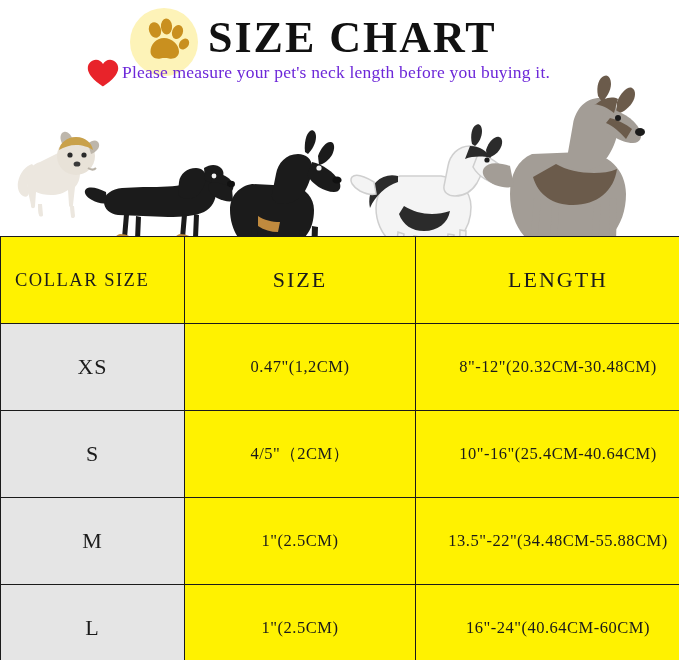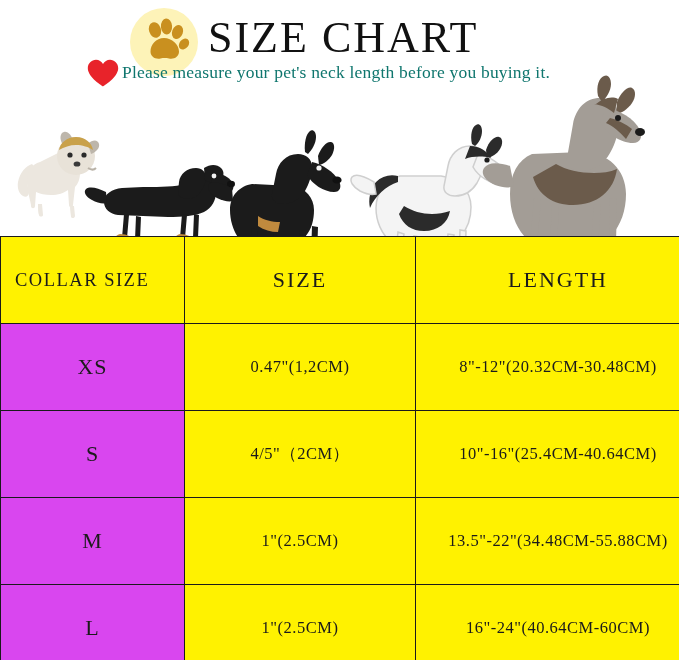--- a/index.html
+++ b/index.html
@@ -34,34 +34,35 @@
     justify-content: center;
   }
   .title {
     position: absolute;
     left: 208px;
     top: 12px;
     font-size: 44px;
     letter-spacing: 2px;
     color: #111111;
     font-family: "Liberation Serif", serif;
+    font-weight: bold;
   }
   .heart-icon {
     position: absolute;
     left: 86px;
     top: 58px;
     width: 34px;
     height: 30px;
   }
   .subtitle {
     position: absolute;
     left: 122px;
     top: 62px;
     font-size: 17.5px;
-    color: #0f766e;
+    color: #6d28d9;
     letter-spacing: 0.2px;
     font-family: "Liberation Serif", serif;
   }
   .dogs {
     position: absolute;
     left: 0;
     top: 56px;
     width: 679px;
     height: 180px;
   }
@@ -101,21 +102,21 @@
     width: 168px;
     margin-top: 45px;
   }
   .chart td.c2 {
     width: 228px;
   }
   .chart td.c3 {
     width: 282px;
   }
   .chart tr.body td.c1 {
-    background: #d946ef;
+    background: #e5e5e5;
     font-size: 22px;
     letter-spacing: 1px;
   }
   .chart tr.body td.c2 {
     font-size: 16.5px;
     letter-spacing: 0.5px;
   }
   .chart tr.body td.c3 {
     font-size: 16.5px;
     letter-spacing: 0.5px;

